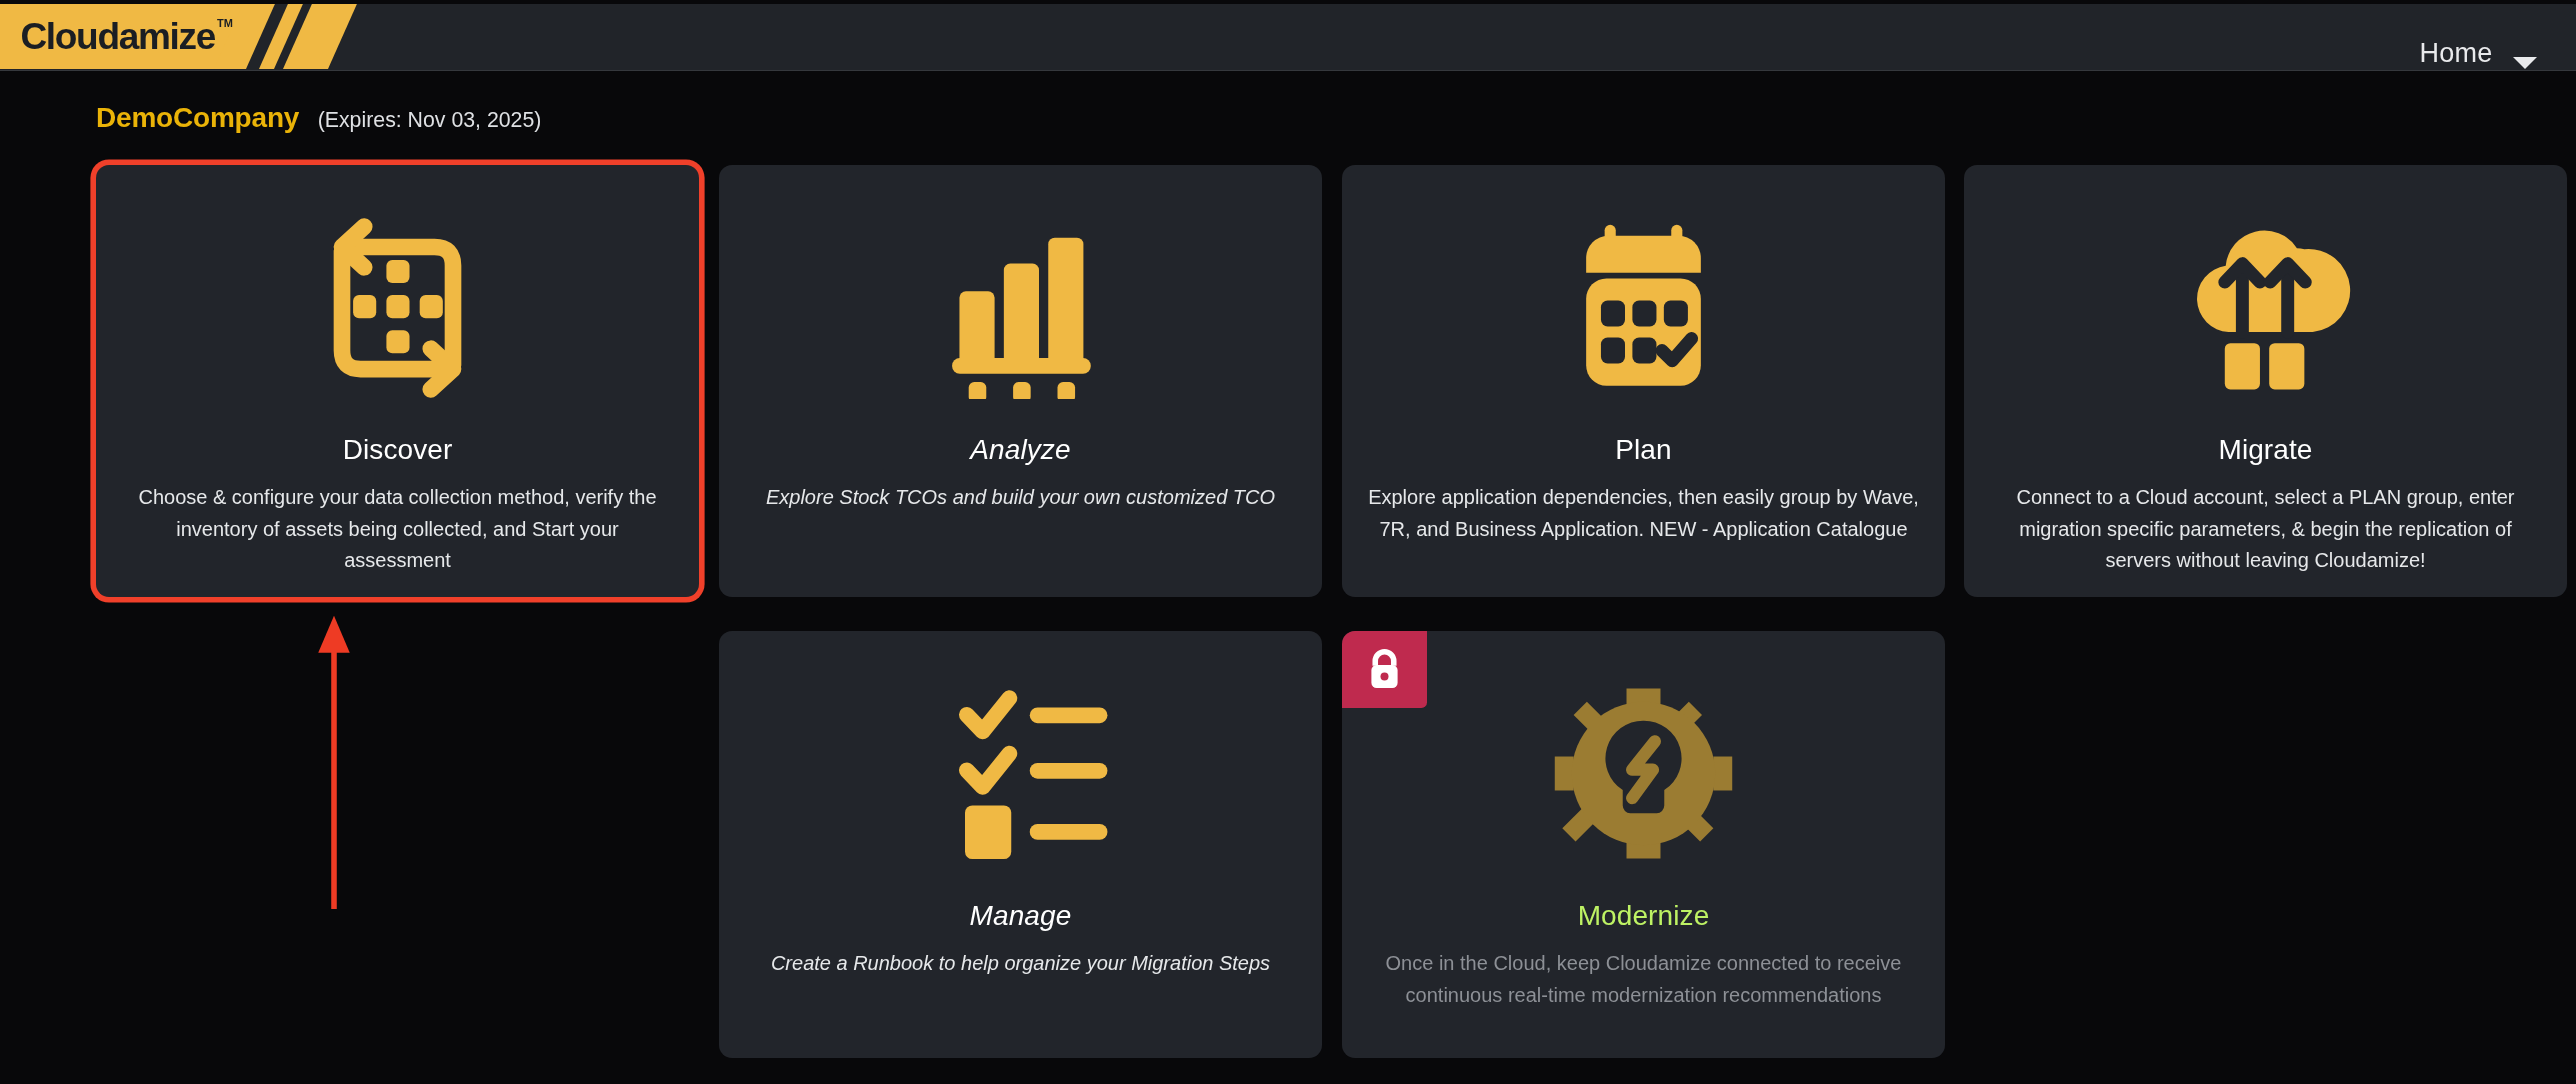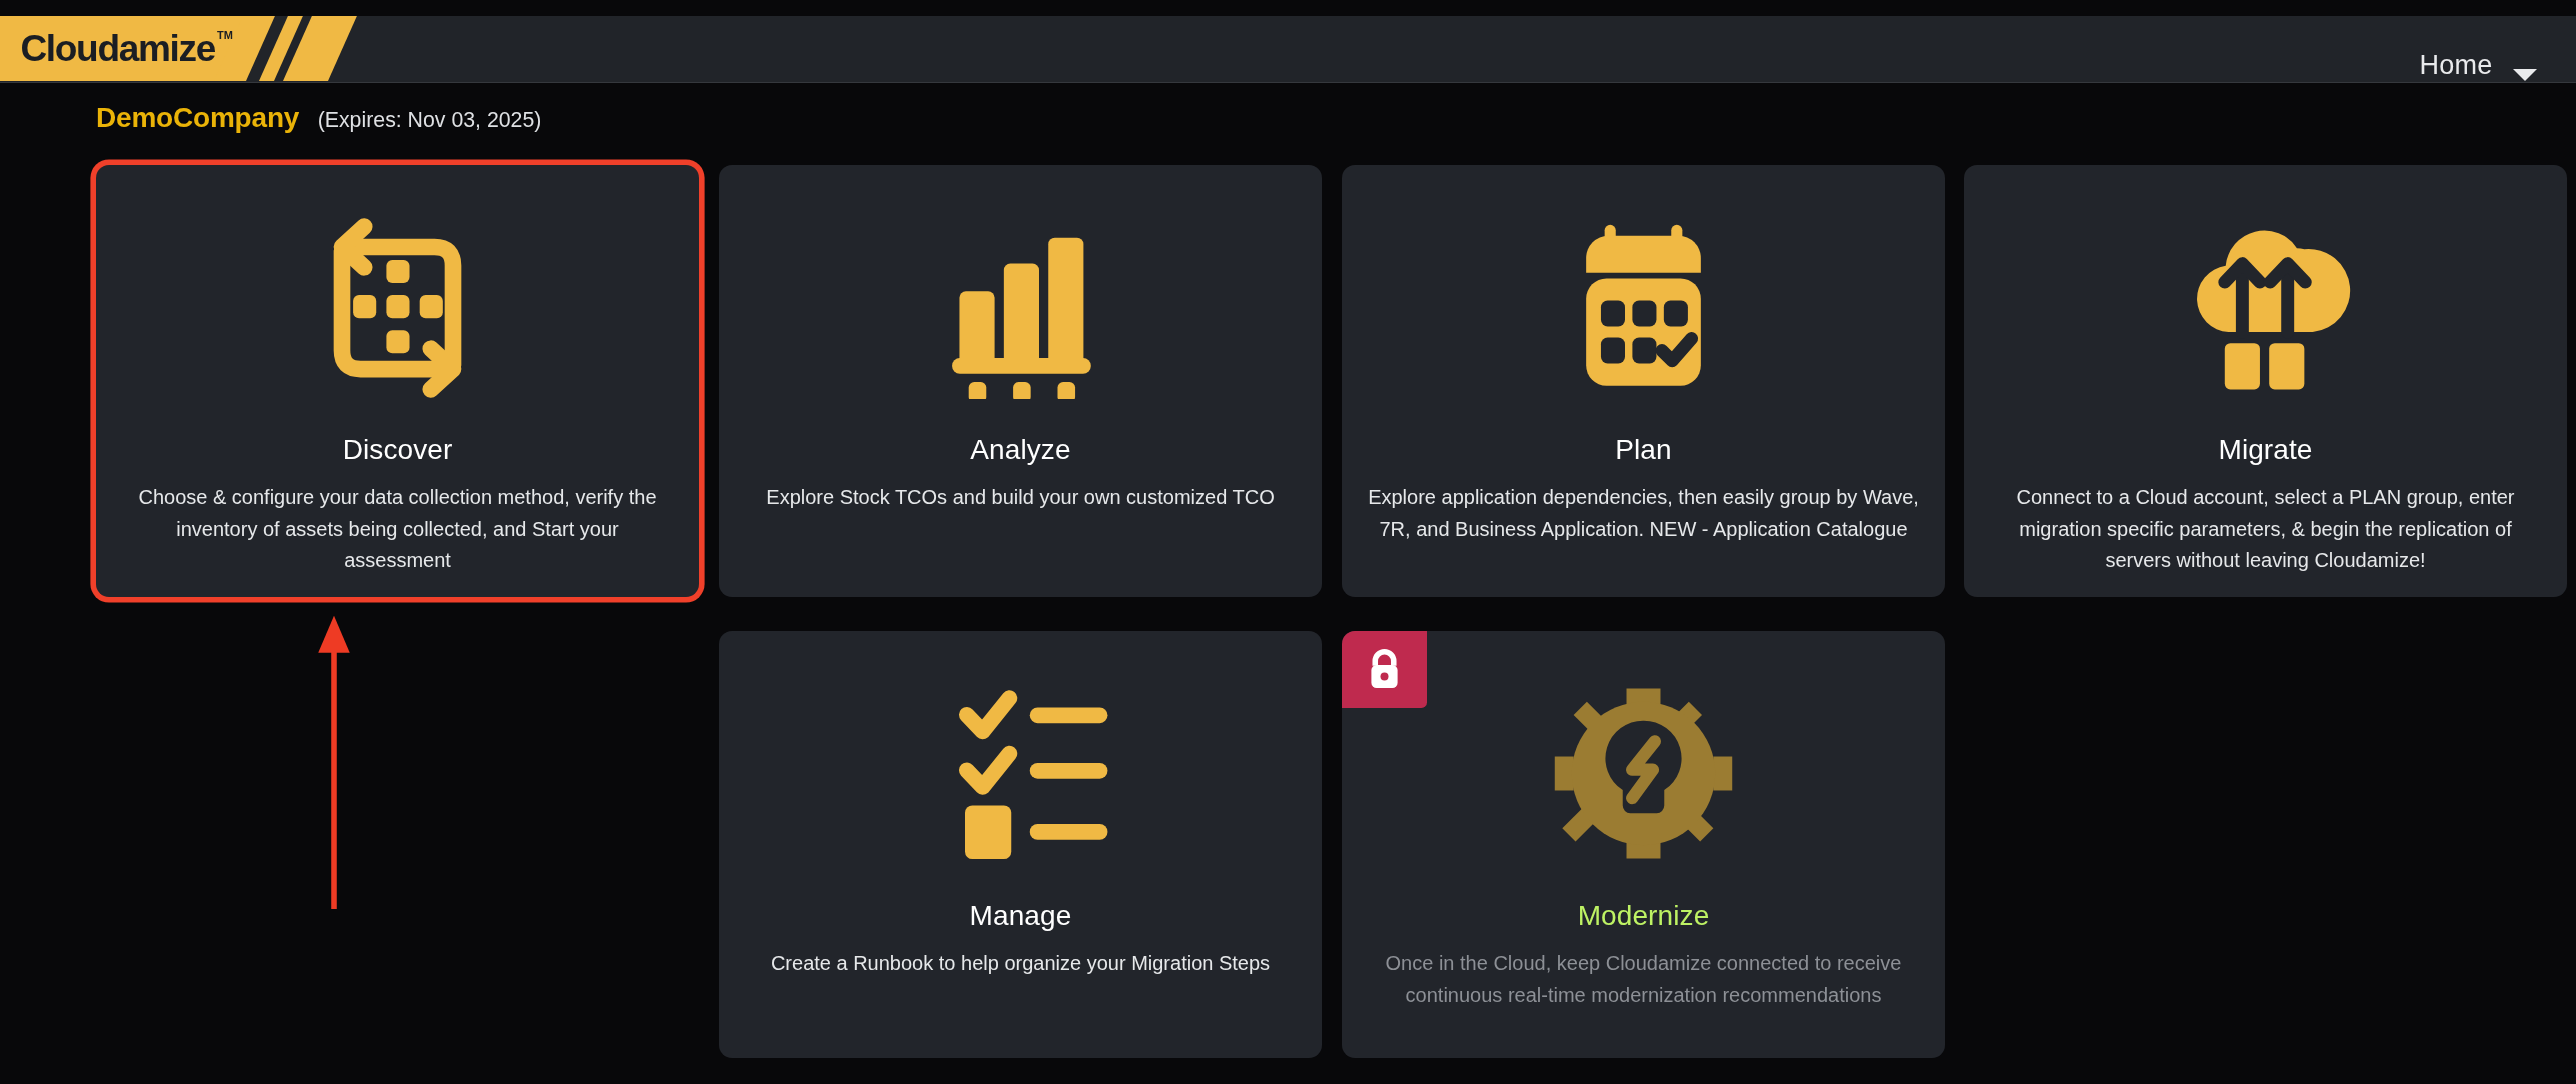--- a/index.html
+++ b/index.html
@@ -8,21 +8,21 @@
     width: 2576px;
     height: 1085px;
     background: #08080a;
     font-family: "Liberation Sans", sans-serif;
     overflow: hidden;
   }
 
   
   #topbar {
     position: absolute;
-    left: 0; top: 16px;
+    left: 0; top: 4px;
     width: 2576px; height: 67px;
     background: #212429;
     border-bottom: 1.9px solid #35383d;
   }
 
   #logo-block {
     position: absolute;
     left: 0; top: 0;
     width: 399px; height: 65px;
     overflow: hidden;
@@ -107,21 +107,21 @@
     position: absolute;
     width: 603px;
     background: #22252b;
     border-radius: 13px;
     overflow: visible;
   }
   .card.row1 { top: 165px; height: 432px; }
   .card.row2 { top: 631px; height: 427px; }
 
   .c1 { left: 96px; }
-  .c2 { left: 719px; }
+  .c2 { left: 719px; font-style: italic; }
   .c3 { left: 1342px; }
   .c4 { left: 1964px; }
 
   .card.highlighted {
     box-shadow: 0 0 0 5.6px #f0402a;
   }
 
   .card.locked { background: #22252b; }
 
   .card-icon {

